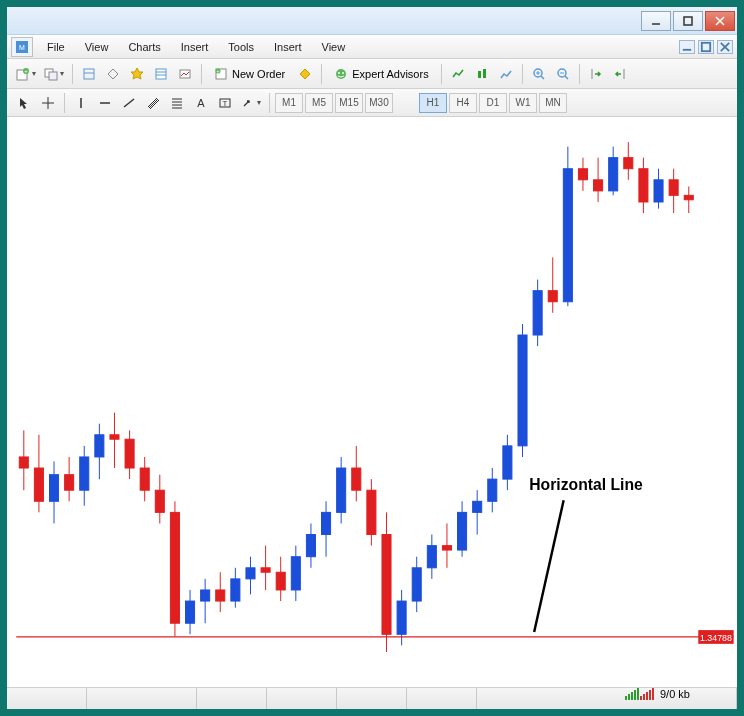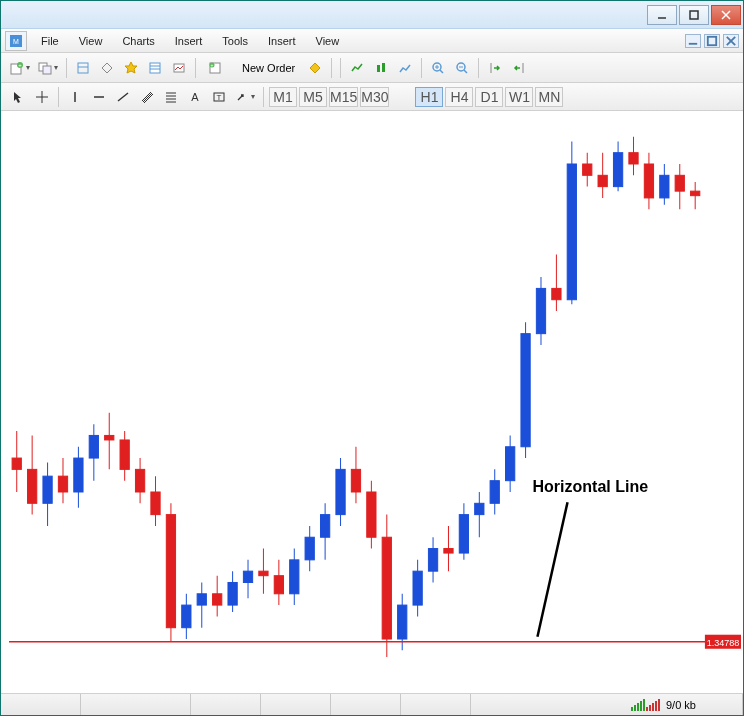--- a/index.html
+++ b/index.html
@@ -1,46 +1,46 @@
 <!DOCTYPE html>
 <html><head>
 <meta charset="utf-8">
 <style>
 * { margin: 0; padding: 0; box-sizing: border-box; }
 body { font-family: "Segoe UI", Tahoma, sans-serif; font-size: 11px; background: #e8e8e8; }
 
-.window { width: 744px; height: 716px; background: #fff; border: 1px solid #0f766e; display: flex; flex-direction: column; }
+.window { width: 744px; height: 716px; background: #fff; border: 7px solid #0f766e; display: flex; flex-direction: column; }
 
 .titlebar { height: 28px; background: linear-gradient(#e8f1fb, #d4e6f7); display: flex; align-items: center; justify-content: flex-end; border-bottom: 1px solid #b8d4ec; }
 .win-btns { display: flex; gap: 0; }
 .win-btn { width: 30px; height: 20px; display: flex; align-items: center; justify-content: center; border: 1px solid #8fa8c2; background: linear-gradient(#f5f9fd, #dce9f5); cursor: pointer; margin-right: 2px; }
 .win-btn.close { background: linear-gradient(#e68a7a, #d9553e); border-color: #c44a33; color: #fff; }
 .win-btn svg { width: 10px; height: 10px; }
 
 .menubar { height: 24px; background: linear-gradient(#fdfdfd, #ececec); display: flex; align-items: center; padding: 0 4px; border-bottom: 1px solid #d0d0d0; }
 .app-icon { width: 22px; height: 20px; display: flex; align-items: center; justify-content: center; margin-right: 4px; border: 1px solid #c0c0c0; background: #eef4fb; }
 .menu-item { padding: 3px 10px; cursor: pointer; color: #222; }
 .mdi-btns { margin-left: auto; display: flex; gap: 3px; }
 .mdi-btn { width: 16px; height: 14px; border: 1px solid #9bb7d4; background: #e8f1fb; display: flex; align-items: center; justify-content: center; cursor: pointer; }
 
 .toolbar { height: 30px; background: linear-gradient(#fafafa, #ececec); display: flex; align-items: center; padding: 0 6px; border-bottom: 1px solid #d0d0d0; gap: 2px; }
 .tbtn { min-width: 22px; height: 22px; display: flex; align-items: center; justify-content: center; border: 1px solid transparent; cursor: pointer; padding: 0 2px; }
-.tbtn.txt { padding: 0 6px; gap: 20px; }
+.tbtn.txt { padding: 0 6px; gap: 4px; }
 .sep { width: 1px; height: 20px; background: #c8c8c8; margin: 0 3px; }
 .dd-arrow { font-size: 8px; color: #555; margin-left: 2px; }
 
 .toolbar2 { height: 28px; background: linear-gradient(#fafafa, #ececec); display: flex; align-items: center; padding: 0 6px; border-bottom: 1px solid #d0d0d0; gap: 2px; }
-.tf-btn { min-width: 28px; height: 20px; display: flex; align-items: center; justify-content: center; border: 1px solid #c8c8c8; background: #f5f5f5; cursor: pointer; font-size: 14px; color: #555; }
+.tf-btn { min-width: 28px; height: 20px; display: flex; align-items: center; justify-content: center; border: 1px solid #c8c8c8; background: #f5f5f5; cursor: pointer; font-size: 10px; color: #555; }
 .tf-btn.active { background: #d4e6f7; border-color: #7aa8d4; margin-left: 24px; }
 
 .chart-area { flex: 1; background: #fff; position: relative; overflow: hidden; }
 .chart-svg { width: 100%; height: 100%; display: block; }
 
 .statusbar { height: 22px; background: linear-gradient(#f5f5f5, #e8e8e8); border-top: 1px solid #d0d0d0; display: flex; align-items: center; }
-.status-cell { border-right: 1px solid #c8c8c8; height: 100%; display: flex; align-items: center; padding: 0 8px; }
+.status-cell { border-right: 1px solid #c8c8c8; height: 100%; display: flex; align-items: flex-start; padding: 0 8px; }
 .status-spacer { flex: 1; }
 .conn-bars { display: flex; align-items: flex-end; gap: 1px; height: 12px; margin-right: 6px; }
 .bar { width: 2px; }
 .bar.g { background: #2a9d2a; }
 .bar.r { background: #cc3333; }
 
 .ico { width: 14px; height: 14px; }
 </style>
 </head>
 <body>
@@ -156,20 +156,29 @@
           <text x="4" y="6" text-anchor="middle" fill="#fff" font-size="5">+</text>
         </svg>
         <span>New Order</span>
       </div>
     <div class="tbtn">
         <svg class="ico" viewBox="0 0 14 14">
           <path d="M7 2 L12 7 L7 12 L2 7 Z" fill="#f0c419" stroke="#cc9900"></path>
         </svg>
       </div>
     <div class="sep"></div>
+    <div class="tbtn txt">
+        <svg class="ico" viewBox="0 0 14 14">
+          <circle cx="7" cy="7" r="5" fill="#5cb85c"></circle>
+          <circle cx="5" cy="6" r="1" fill="#fff"></circle>
+          <circle cx="9" cy="6" r="1" fill="#fff"></circle>
+          <path d="M4 9 Q7 11 10 9" fill="none" stroke="#fff"></path>
+        </svg>
+        <span>Expert Advisors</span>
+      </div>
     <div class="sep"></div>
     <div class="tbtn">
         <svg class="ico" viewBox="0 0 14 14">
           <polyline points="2,10 5,6 8,8 12,3" fill="none" stroke="#2a9d2a" stroke-width="1.5"></polyline>
         </svg>
       </div>
     <div class="tbtn">
         <svg class="ico" viewBox="0 0 14 14">
           <rect x="3" y="4" width="3" height="7" fill="#2a9d2a"></rect>
           <rect x="8" y="2" width="3" height="9" fill="#2a9d2a"></rect>

